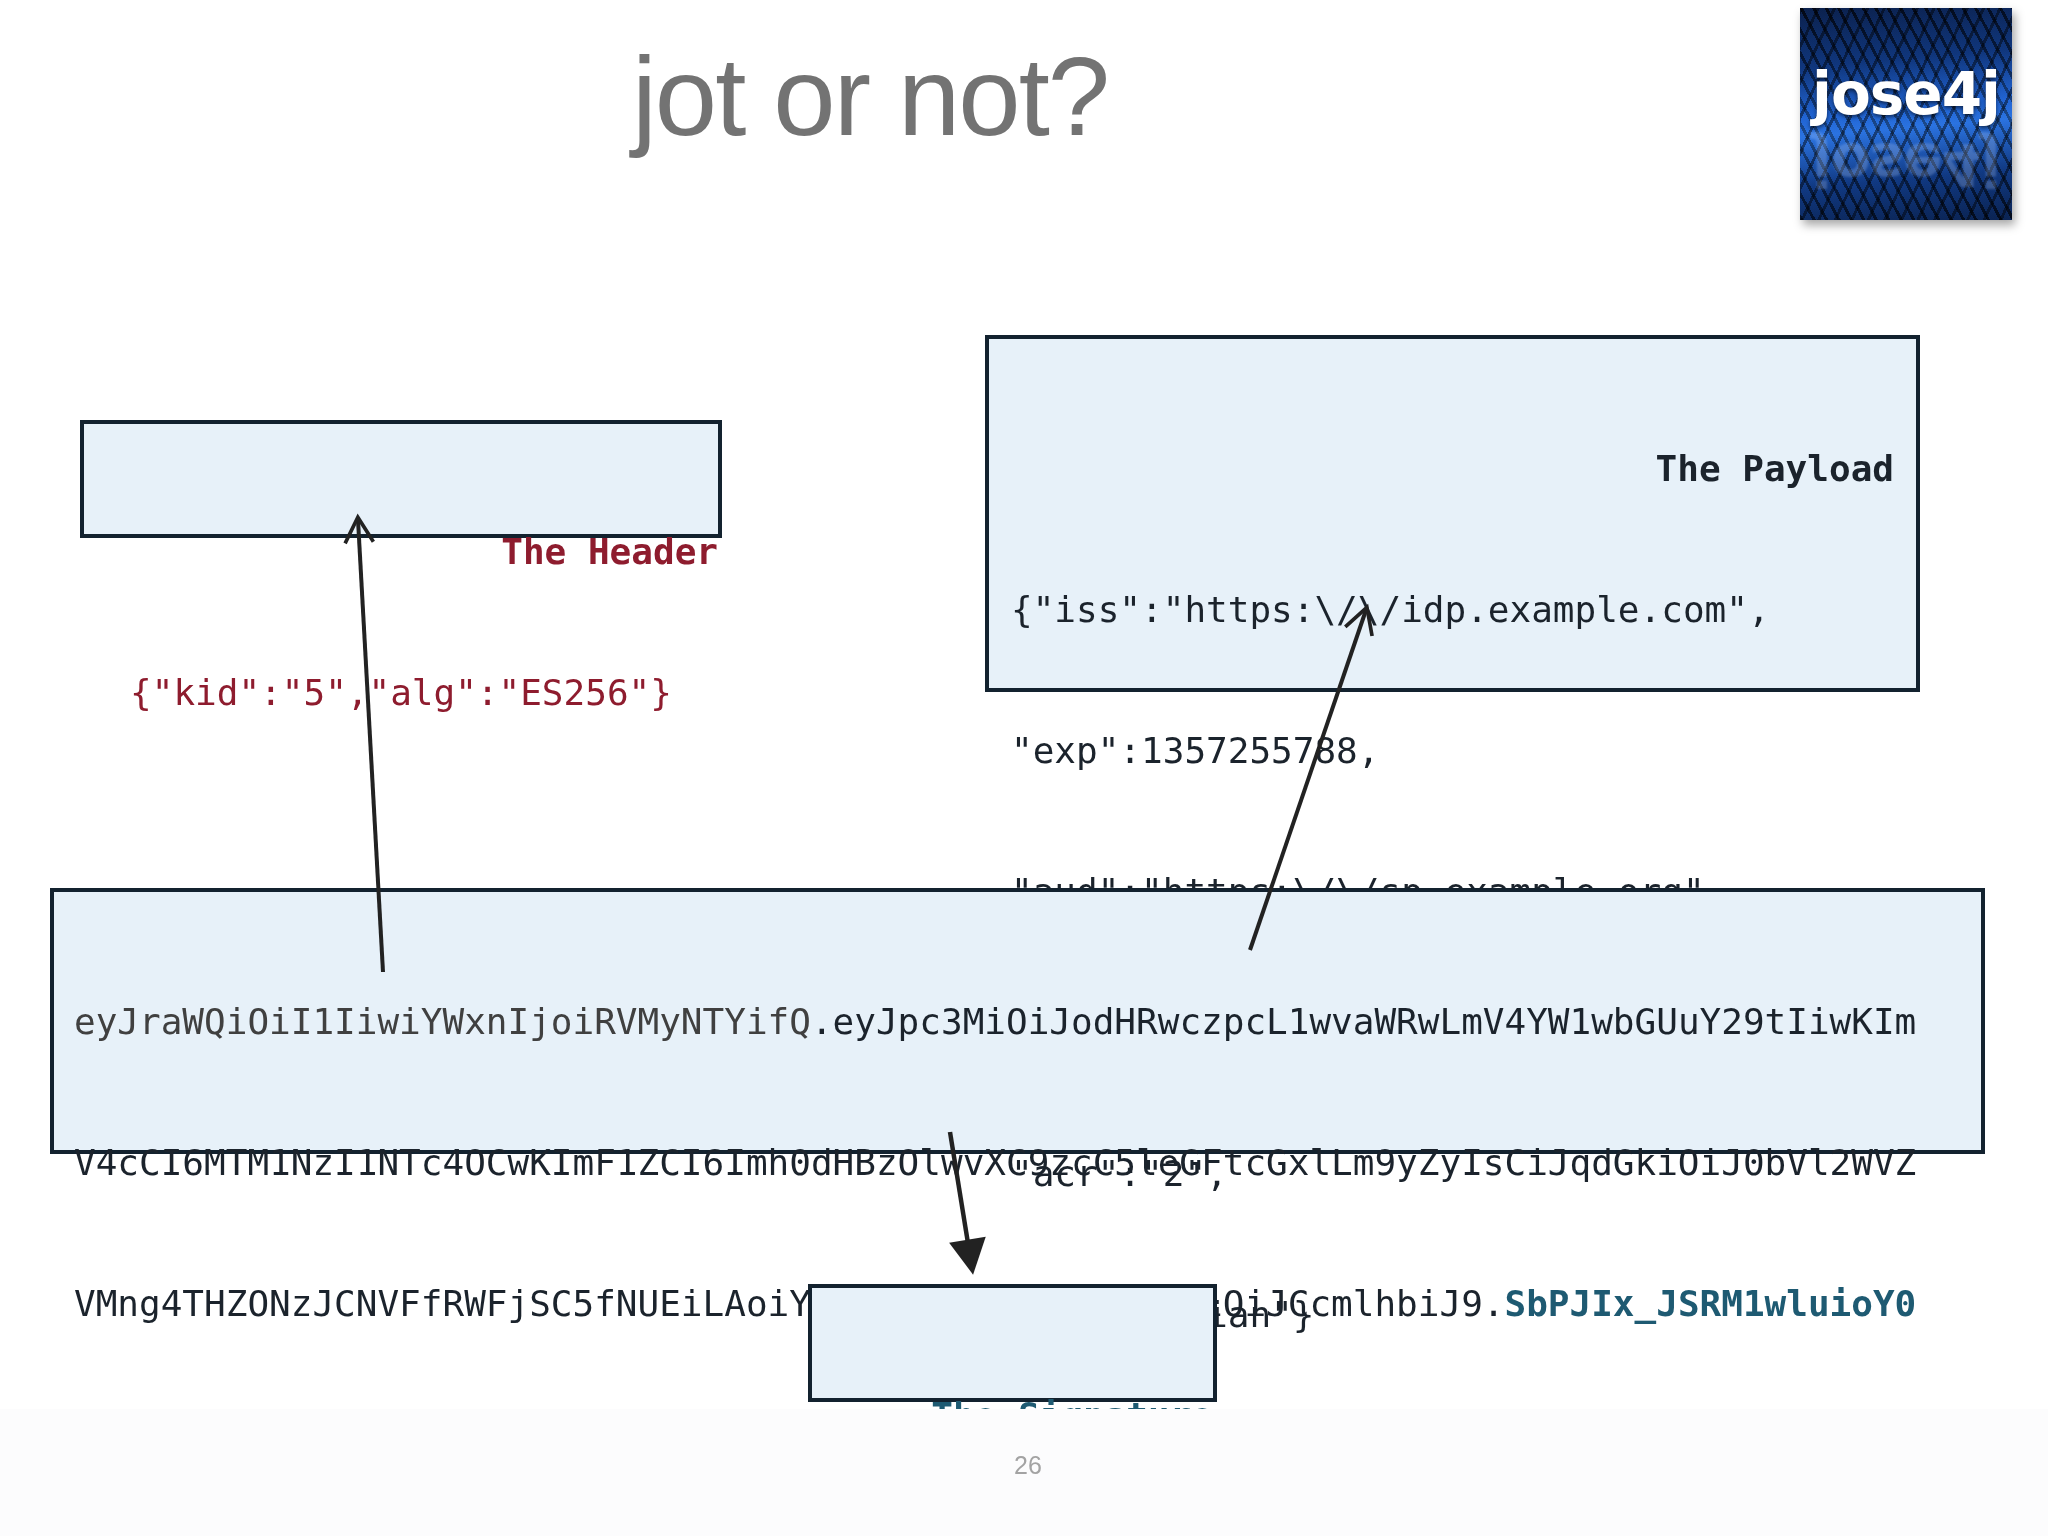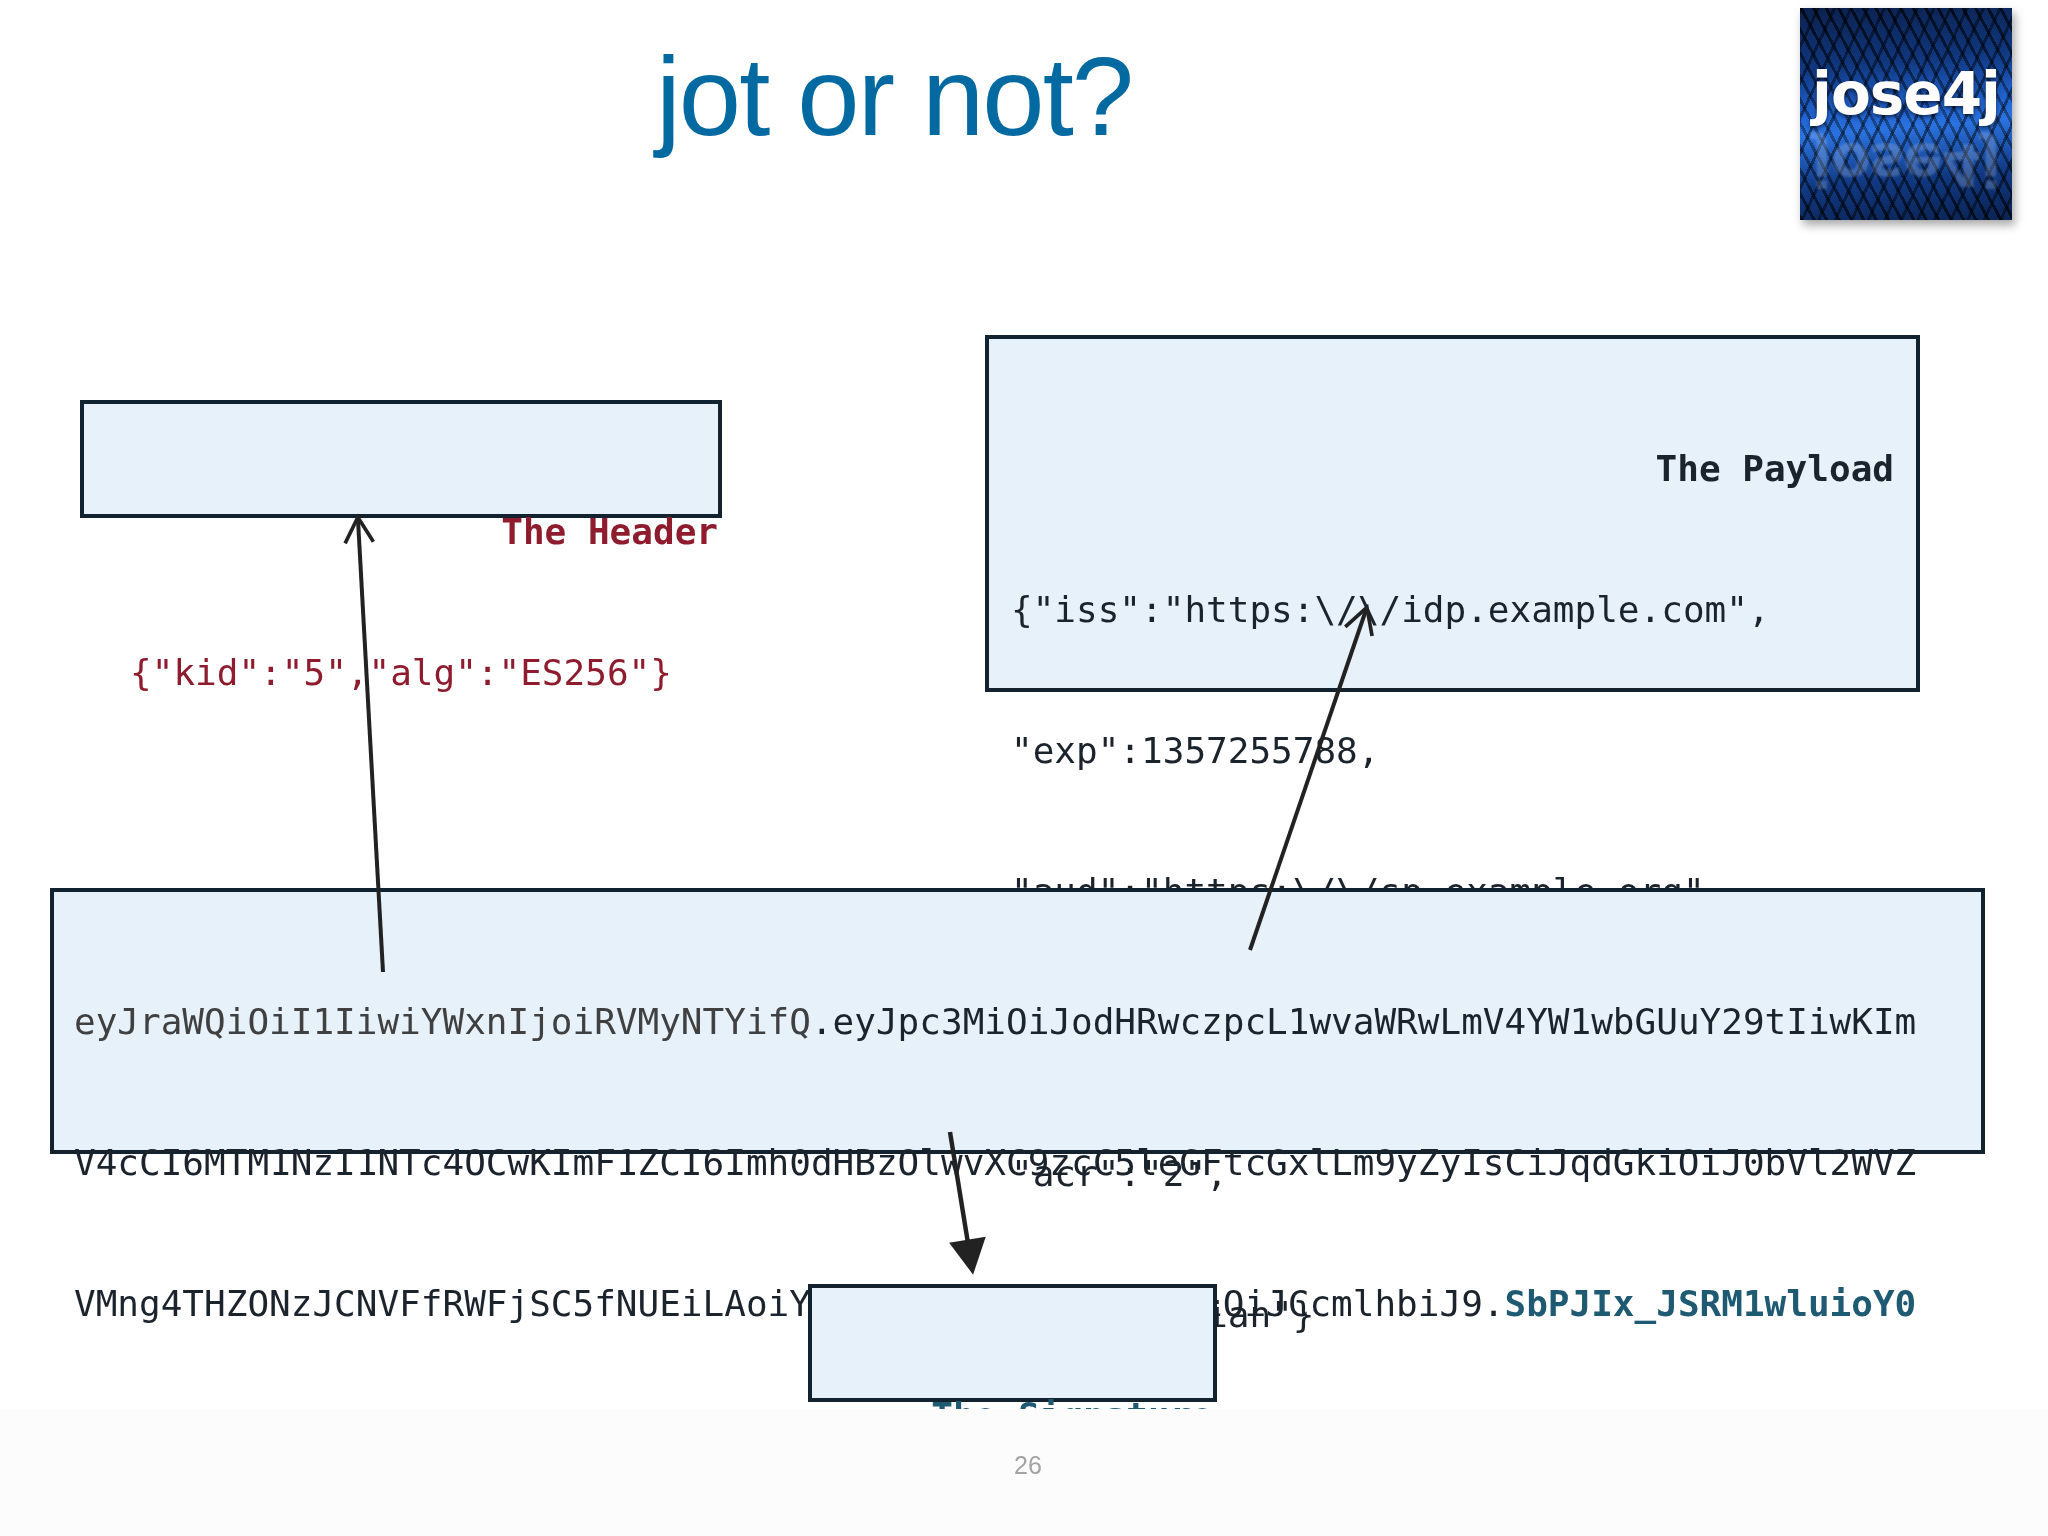--- a/index.html
+++ b/index.html
@@ -6,23 +6,22 @@
   .stage {
     position:relative; width:2048px; height:1536px;
     background:#ffffff; overflow:hidden;
     font-family:"Liberation Sans", sans-serif;
   }
 
   
   .slide-title {
     position:absolute; left:0; top:22px; width:1740px;
     text-align:center; font-size:112px; font-weight:400;
-    color:#0369a1; letter-spacing:-2px; line-height:150px;
+    color:#737373; letter-spacing:-2px; line-height:150px;
     font-family:"Liberation Sans", sans-serif;
-    padding-left:24px;
   }
 
   
   .logo {
     position:absolute; left:1800px; top:8px; width:212px; height:212px;
     overflow:hidden;
     background:
       repeating-linear-gradient(115deg, rgba(0,0,0,0.45) 0 3px, rgba(0,0,0,0) 3px 15px),
       repeating-linear-gradient(62deg, rgba(0,0,0,0.40) 0 3px, rgba(30,90,200,0.25) 3px 11px),
       linear-gradient(175deg, #050e24 0%, #0b2a63 26%, #2268d8 48%, #2f7be8 56%, #0c2e6b 78%, #04112b 100%);
@@ -45,21 +44,21 @@
 
   
   .box {
     position:absolute; background:#e7f1f9; border:4px solid #13222f;
     box-sizing:border-box;
     font-family:"DejaVu Sans Mono", monospace;
     font-size:36px; line-height:47px; white-space:pre;
   }
   .box-title { text-align:right; font-weight:bold; }
 
-  .header-box  { left:80px;  top:400px; width:642px;  height:118px; padding-top:10px; color:#8e1c2e; }
+  .header-box  { left:80px;  top:420px; width:642px;  height:118px; padding-top:10px; color:#8e1c2e; }
   .header-box .box-code { text-align:center; }
 
   .payload-box { left:985px; top:335px; width:935px;  height:357px; padding:12px 0 0 22px; color:#1b232c; }
   .payload-box .box-title { padding-right:22px; }
 
   .jwt-box     { left:50px;  top:888px; width:1935px; height:266px; padding:12px 0 0 20px; color:#1b232c; }
   .jwt-box .box-title { padding-right:20px; }
 
   .signature-box { left:808px; top:1284px; width:409px; height:118px; padding-top:10px; color:#1e5a72; font-weight:bold; }
   .signature-box .box-code { text-align:center; }

